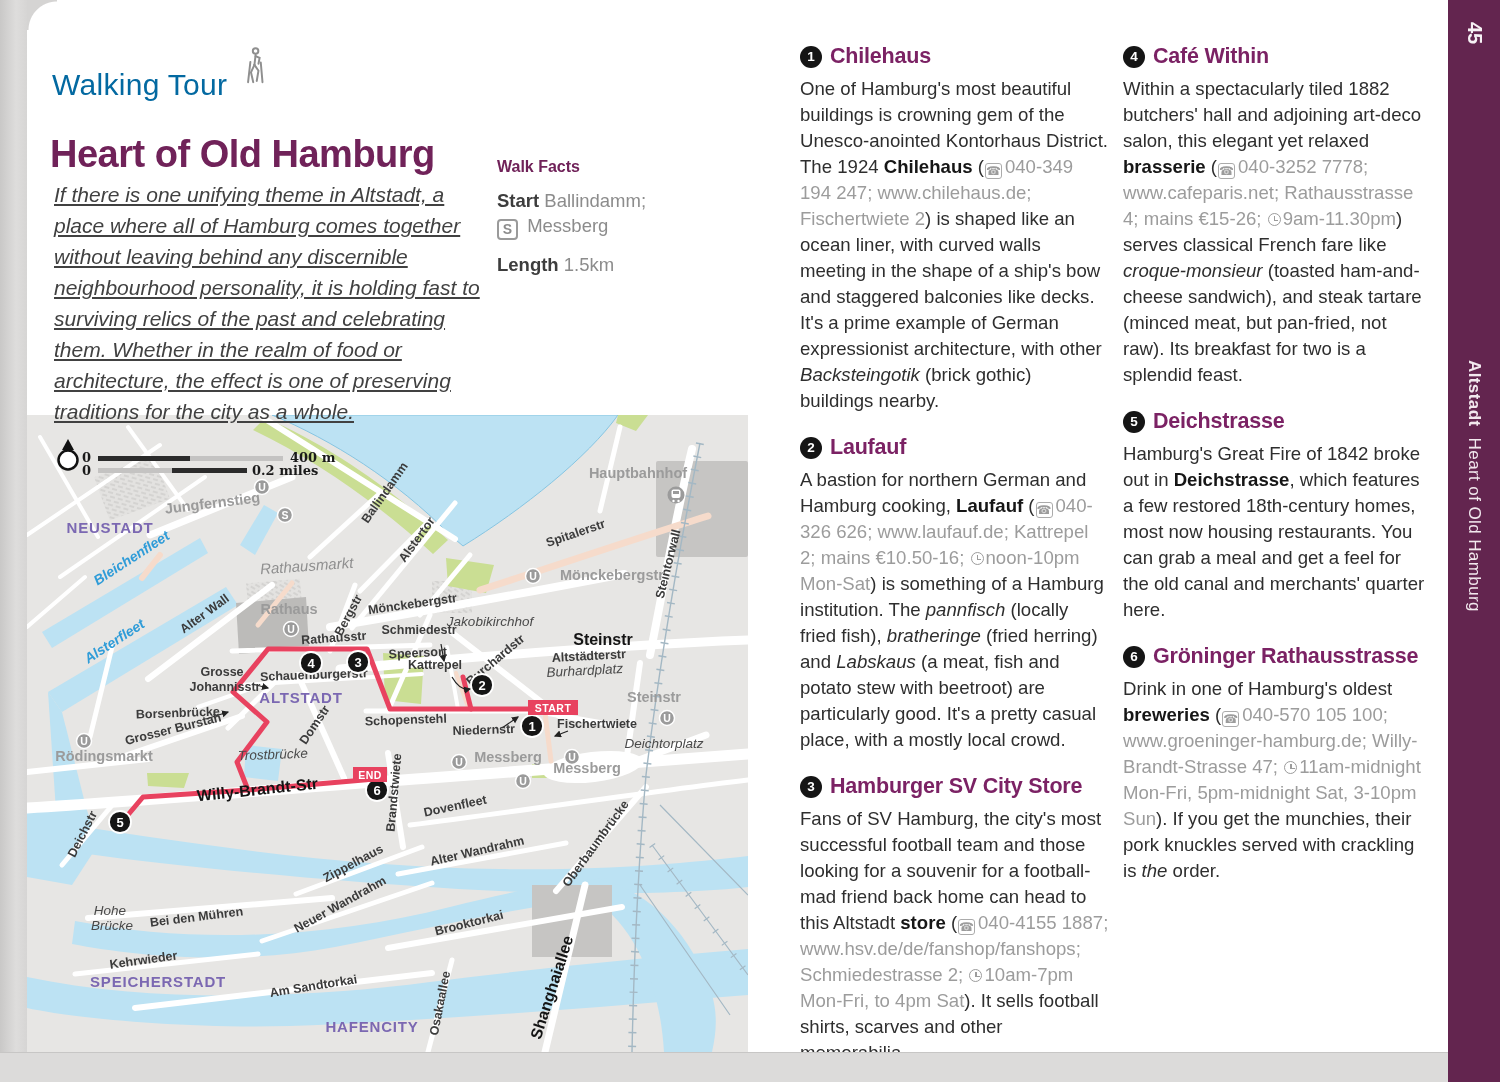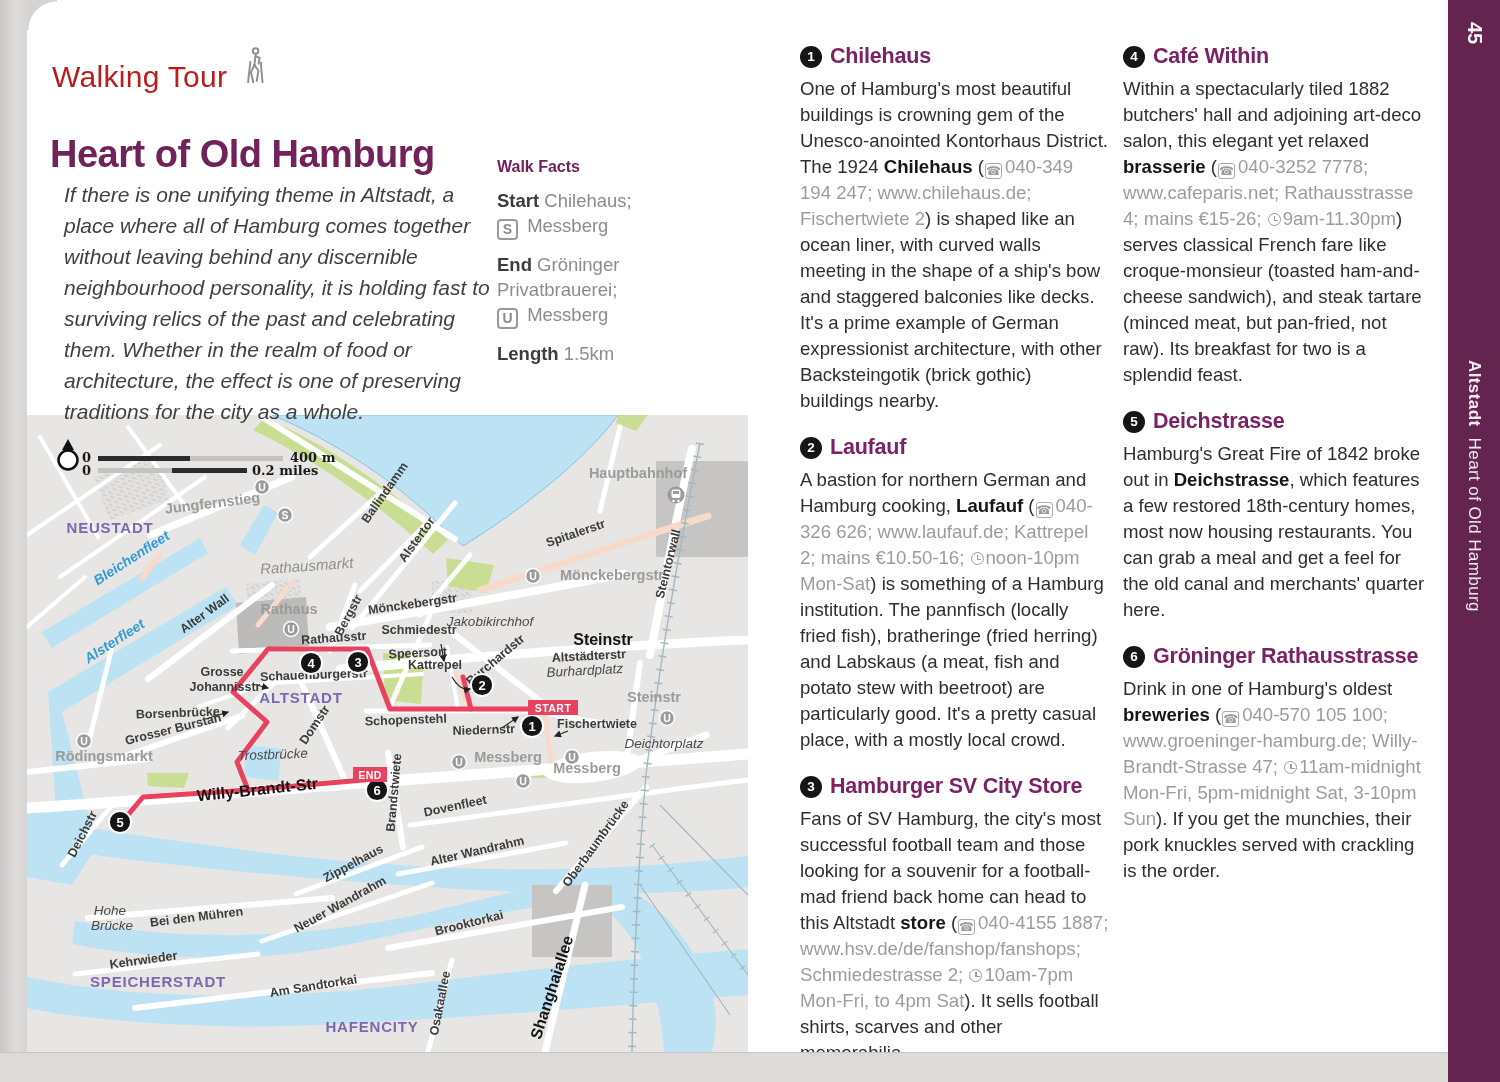--- a/index.html
+++ b/index.html
@@ -14,43 +14,43 @@
   .edge-bottom{position:absolute;left:0;bottom:0;width:1448px;height:30px;
                background:#dcdbda;border-top:1px solid #c7c6c5;}
   
   .sidebar{position:absolute;right:0;top:0;width:52px;height:1082px;background:#63254f;}
   .pagenum{position:absolute;top:22px;left:50%;transform:translateX(-50%);
            writing-mode:vertical-rl;color:#f7f2f5;font-size:20px;font-weight:bold;}
   .vtitle{position:absolute;top:360px;left:50%;transform:translateX(-50%);
           writing-mode:vertical-rl;color:#f2e8ee;font-size:17px;white-space:nowrap;letter-spacing:.4px;}
   .vtitle .vb{font-weight:bold;margin-bottom:6px;}
   
-  .eyebrow{position:absolute;left:52px;top:60px;font-size:30px;color:#b91c1c;letter-spacing:.3px;}
+  .eyebrow{position:absolute;left:52px;top:68px;font-size:30px;color:#0369a1;letter-spacing:.3px;}
   .hiker{position:absolute;left:240px;top:46px;width:30px;height:40px;}
   .title{position:absolute;left:50px;top:108px;font-size:38px;font-weight:bold;color:#702259;letter-spacing:-.5px;}
-  .intro{position:absolute;left:64px;top:158px;width:432px;font-size:21px;line-height:31px;
-         font-style:italic;color:#414141;}
+  .intro{position:absolute;left:54px;top:158px;width:432px;font-size:21px;line-height:31px;
+         font-style:italic;color:#414141;text-decoration:underline;}
   .walkfacts{position:absolute;left:497px;top:158px;width:240px;}
   .walkfacts h3{margin:0 0 12px 0;font-size:16px;font-weight:bold;color:#702259;}
   .wf-row{margin:0 0 12px 0;font-size:18.5px;line-height:25px;color:#8c8c8c;}
   .wf-row b{color:#3d3d3d;}
   .wf-badge{display:inline-block;min-width:21px;height:21px;border:2px solid #9a9a9a;border-radius:4px;
             color:#8c8c8c;font-weight:bold;font-size:14px;line-height:17px;text-align:center;
             vertical-align:-2px;margin-right:4px;}
   
   .col{position:absolute;top:44px;width:309px;}
   .col1{left:800px;} .col2{left:1123px;}
   .entry{margin-bottom:21px;}
   .entry-head{display:flex;align-items:center;margin-bottom:7px;}
   .stop-num{flex:0 0 auto;width:22px;height:22px;border-radius:50%;background:#151515;color:#fff;
             font-size:13.5px;font-weight:bold;line-height:22px;text-align:center;margin-right:8px;}
   .entry-title{font-size:21.5px;font-weight:bold;color:#7b2264;letter-spacing:-.2px;white-space:nowrap;}
   .entry-body{margin:0;font-size:18.6px;line-height:26px;color:#2e2e2e;}
   .s-b{font-weight:bold;color:#161616;}
-  .s-i{}
+  .s-i{font-style:italic;}
   .s-g{color:#9c9c9c;}
   .ic-phone{display:inline-block;min-width:16px;height:16px;border:1.5px solid #ababab;border-radius:3px;
             color:#9c9c9c;font-size:12px;line-height:14px;text-align:center;vertical-align:-2px;
             margin:0 3px 0 1px;}
   .ic-clock{display:inline-block;width:13px;height:13px;border:1.5px solid #9c9c9c;border-radius:50%;
             position:relative;vertical-align:-1px;margin:0 2px 0 1px;}
   .ic-clock::before{content:"";position:absolute;left:5px;top:2px;width:1.5px;height:4.5px;background:#9c9c9c;}
   .ic-clock::after{content:"";position:absolute;left:5.5px;top:5.5px;width:4px;height:1.5px;background:#9c9c9c;}
   
   .map{position:absolute;left:27px;top:415px;width:721px;height:637px;}
@@ -372,28 +372,22 @@
       <path d="M18 14 L19.5 31"></path>
     </g>
   </svg>
   <h1 class="title">Heart of Old Hamburg</h1>
   <p class="intro">If there is one unifying theme in Altstadt, a place where all of Hamburg comes together without leaving behind any discernible neighbourhood personality, it is holding fast to surviving relics of the past and celebrating them. Whether in the realm of food or architecture, the effect is one of preserving traditions for the city as a whole.</p>
 
   <div class="walkfacts">
     <h3>Walk Facts</h3>
     <p class="wf-row">
       <b>Start</b>
-      <span>Chilehaus;</span><br>
+      <span>Ballindamm;</span><br>
       <span class="wf-badge">S</span>
-      <span>Messberg</span>
-    </p>
-    <p class="wf-row">
-      <b>End</b>
-      <span>Gröninger Privatbrauerei;</span><br>
-      <span class="wf-badge">U</span>
       <span>Messberg</span>
     </p>
     <p class="wf-row">
       <b>Length</b>
       <span>1.5km</span>
     </p>
   </div>
 
   <div class="col col1">
     <div class="entry">

